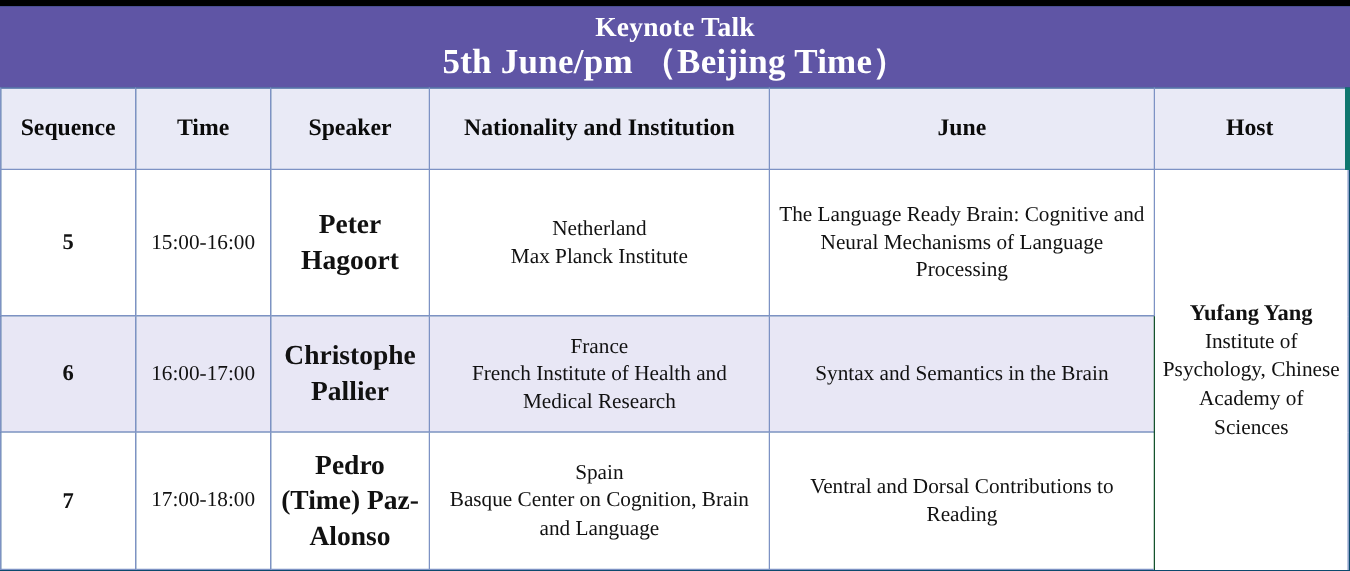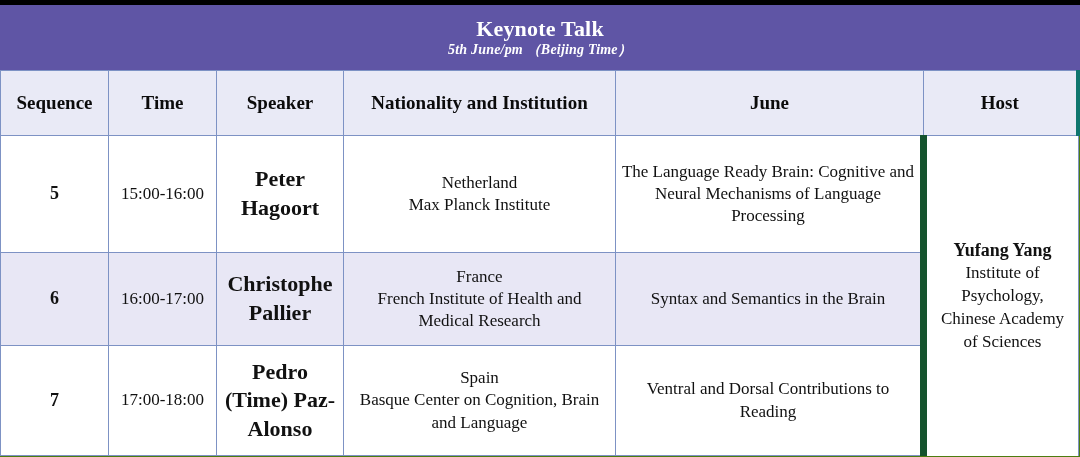--- a/index.html
+++ b/index.html
@@ -11,21 +11,21 @@
     width: 1080px;
     height: 457px;
     overflow: hidden;
     font-family: "Liberation Serif", "DejaVu Serif", serif;
   }
 
   #stage {
     position: relative;
     width: 1080px;
     height: 457px;
-    background: #4d7c0f;
+    background: #0c4a6e;
   }
 
   
   .top-strip {
     position: absolute;
     left: 0;
     top: 0;
     width: 1080px;
     height: 5px;
     background: #000000;
@@ -43,21 +43,21 @@
     display: flex;
     flex-direction: column;
     align-items: center;
     justify-content: center;
     text-align: center;
     font-weight: bold;
     line-height: 1.12;
     letter-spacing: 0.2px;
   }
   .title-line-1 { font-size: 22px; }
-  .title-line-2 { font-size: 14px; font-style: italic; }
+  .title-line-2 { font-size: 28px; }
 
   
   .sched-table {
     position: absolute;
     left: 0;
     top: 70px;
     width: 1080px;
     border-collapse: collapse;
     table-layout: fixed;
   }
@@ -104,21 +104,21 @@
   td.seq  { font-weight: bold; font-size: 18px; }
   td.time { font-size: 17px; }
   td.speaker { font-weight: bold; font-size: 22px; }
   td.nat  { font-size: 17px; margin-top: 12px; }
   td.talk { font-size: 17px; text-align: center; }
 
   td.host {
     background: #ffffff !important;
     font-size: 17px;
     line-height: 1.34;
-    border-left: 7px solid #14532d;
+    border-left: 1px solid #14532d;
     border-top: none;
     border-bottom: none;
     padding: 0 6px;
   }
   td.host .host-name {
     font-weight: bold;
     display: block;
     font-size: 18px;
   }
   td.host .host-aff { display: block; }

